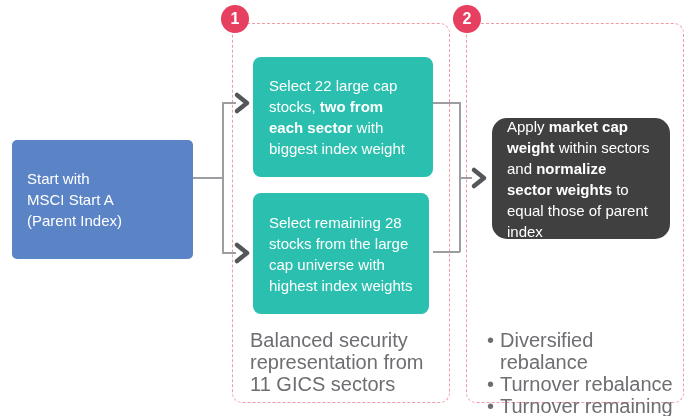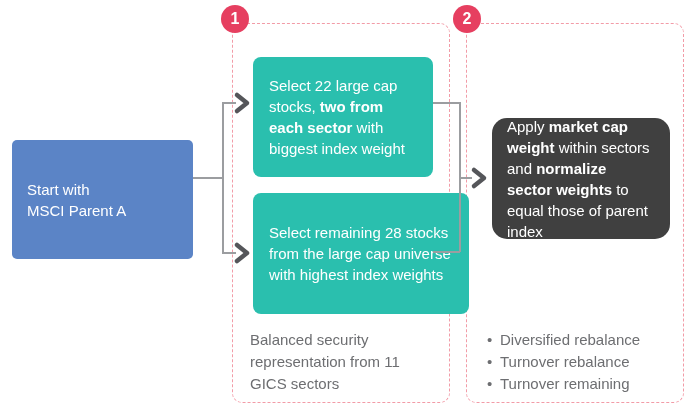--- a/index.html
+++ b/index.html
@@ -11,40 +11,40 @@
     position:absolute;box-sizing:border-box;color:#ffffff;
     font-size:15px;line-height:21px;display:flex;align-items:center;
   }
   .box .b{font-weight:bold;}
   .start-box{
     left:12px;top:118px;width:181px;height:119px;
     background:#5b84c6;border-radius:5px;padding:0 15px;margin-top:22px;
   }
   .teal-box{background:#2abfae;border-radius:8px;padding:0 16px;}
   .teal-top{left:253px;top:57px;width:180px;height:120px;}
-  .teal-bottom{left:253px;top:193px;width:216px;height:121px;}
+  .teal-bottom{left:253px;top:193px;width:176px;height:121px;}
   .navy-box{
     left:492px;top:118px;width:178px;height:121px;
     background:#404040;border-radius:15px;padding:0 15px;
   }
   .dashed-group{
     position:absolute;border:1px dashed #f29ba7;border-radius:10px;
     box-sizing:border-box;background:transparent;
   }
   .group1{left:232px;top:23px;width:218px;height:380px;}
   .group2{left:466px;top:23px;width:218px;height:380px;}
   .badge{
     position:absolute;width:28px;height:28px;border-radius:50%;
     background:#e63f60;color:#ffffff;font-weight:bold;font-size:16px;
     display:flex;align-items:center;justify-content:center;z-index:3;
   }
   .badge1{left:221px;top:5px;}
   .badge2{left:453px;top:5px;}
   .caption{
-    position:absolute;color:#6d6e71;font-size:15px;line-height:22px;
+    position:absolute;color:#6d6e71;font-size:20px;line-height:22px;
   }
   .caption1{left:250px;top:329px;width:178px;}
   .bullet-list{left:487px;top:329px;width:192px;}
   .bullet-row{display:flex;}
   .bullet-dot{width:13px;flex:0 0 13px;}
   .line{position:absolute;background:#9b9da0;}
   .chev{position:absolute;z-index:2;}
 </style>
 </head>
 <body>
@@ -53,21 +53,22 @@
 
   <div class="dashed-group group1"></div>
   <div class="dashed-group group2"></div>
 
   <div class="badge badge1">1</div>
   <div class="badge badge2">2</div>
 
   <div class="box start-box">
     <div>
       <span style="display:block">Start with</span>
-      <span style="display:block">MSCI Parent A</span>
+      <span style="display:block">MSCI Start A</span>
+      <span style="display:block">(Parent Index)</span>
     </div>
   </div>
 
   <div class="box teal-box teal-top">
     <div><span>Select 22 large cap stocks, </span><span class="b">two from each sector</span><span> with biggest index weight</span></div>
   </div>
 
   <div class="box teal-box teal-bottom">
     <div>Select remaining 28 stocks from the large cap universe with highest index weights</div>
   </div>

